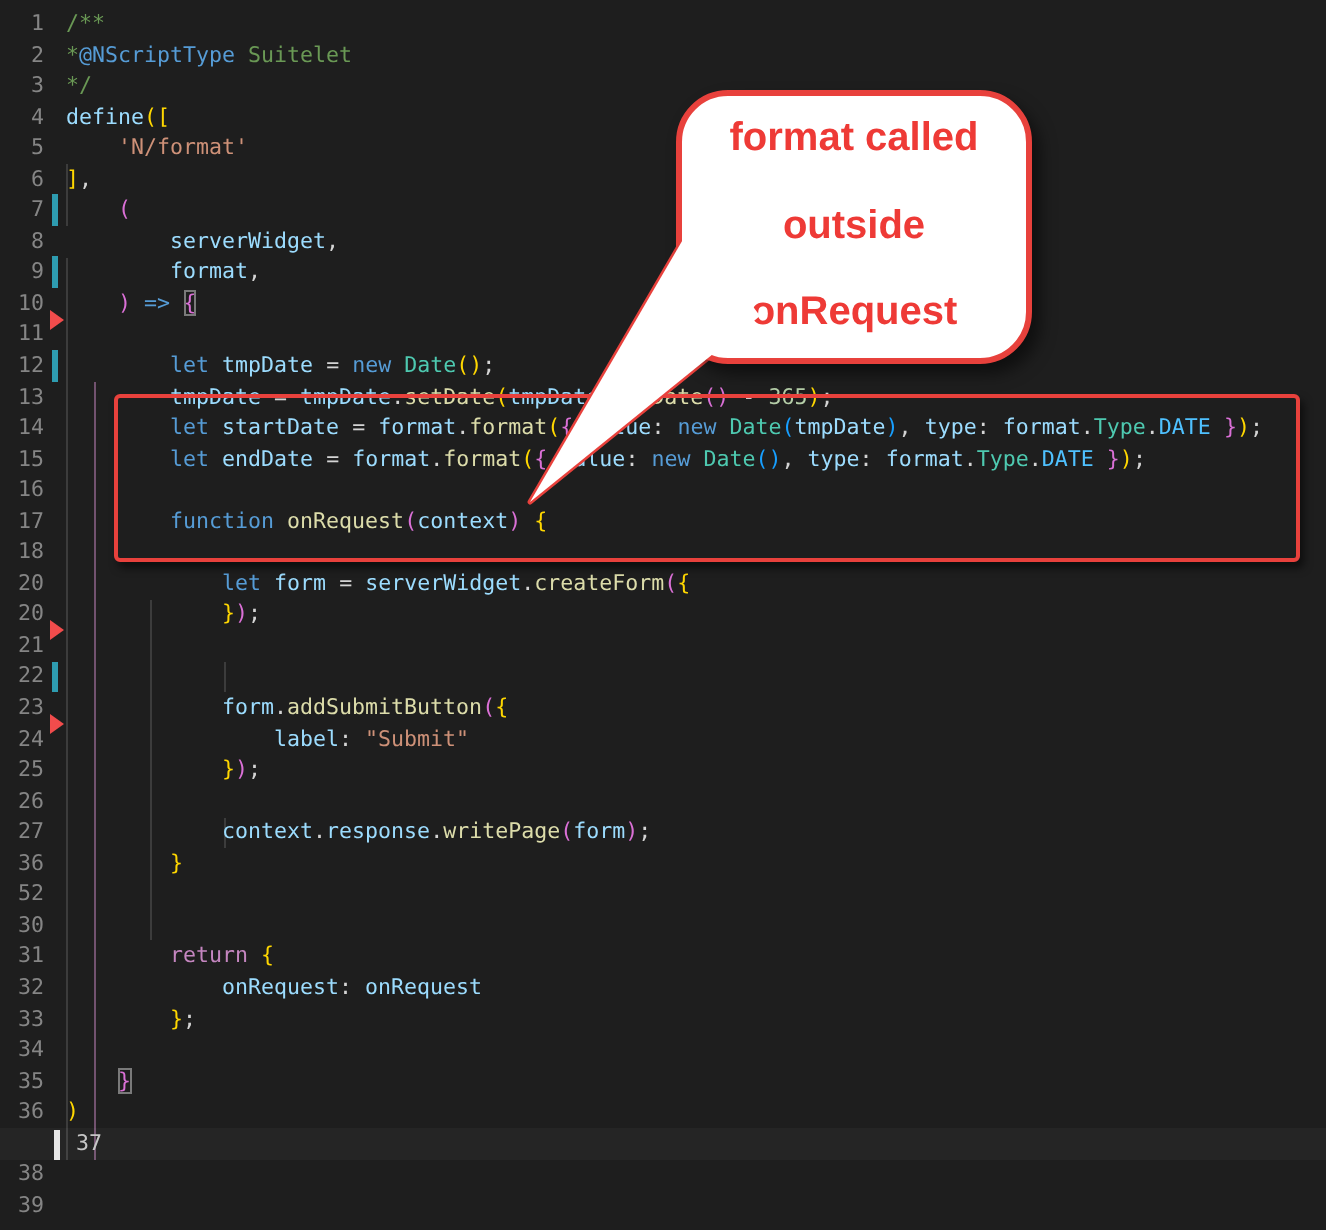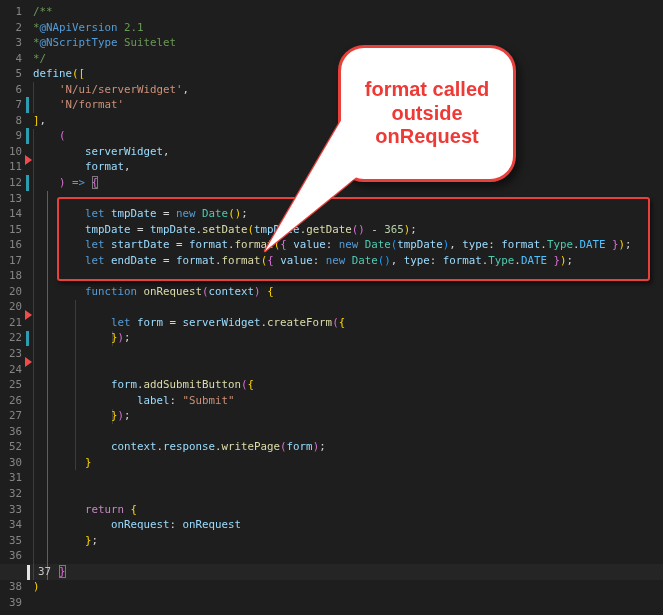--- a/index.html
+++ b/index.html
@@ -32,21 +32,21 @@
     color:var(--c-blame,#6a6a6a);white-space:pre;}
   
   #hl-box{position:absolute;left:57px;top:197px;width:589px;height:80px;border:2.5px solid var(--c-ann,#e8413c);
     border-radius:3px;box-shadow:2px 3px 4px rgba(0,0,0,.55);}
   .tail-svg{position:absolute;left:0;top:0;pointer-events:none;}
   #bubble{position:absolute;left:338px;top:45px;width:178px;height:137px;background:#ffffff;
     border:3px solid var(--c-ann,#e8413c);border-radius:26px;box-sizing:border-box;
     display:flex;flex-direction:column;align-items:center;justify-content:center;
     box-shadow:4px 5px 8px rgba(0,0,0,.5);
     font-family:"Liberation Sans","DejaVu Sans",sans-serif;font-weight:bold;font-size:20px;
-    line-height:23.5px;color:var(--c-ann-txt,#ee3a36);text-align:center;}
+    line-height:23.5px;color:var(--c-ann-txt,#ee3a36);text-align:center;gap:20px;}
 </style>
 </head>
 <body>
 
 <div id="stage">
 
   <div class="guide" style="left:33px;top:82px;height:31px;"></div>
   <div class="guide" style="left:33px;top:129px;height:451px;"></div>
   <div class="guide purple" style="left:47px;top:191px;height:389px;"></div>
   <div class="guide" style="left:75px;top:300px;height:170px;"></div>
@@ -91,25 +91,23 @@
       <div class="ln">33</div>
       <div class="ln">34</div>
       <div class="ln">35</div>
       <div class="ln">36</div>
       <div class="ln active">37</div>
       <div class="ln">38</div>
       <div class="ln">39</div>
     </div>
   <div id="code">
       <div class="cl"><span class="tk-cm">/**</span></div>
-      <div class="cl"><span class="tk-cm">*</span><span class="tk-kw">@NApiVersion</span><span class="tk-cm"> 2.1</span></div>
       <div class="cl"><span class="tk-cm">*</span><span class="tk-kw">@NScriptType</span><span class="tk-cm"> Suitelet</span></div>
       <div class="cl"><span class="tk-cm">*/</span></div>
       <div class="cl"><span class="tk-id">define</span><span class="tk-b1">([</span></div>
-      <div class="cl"><span class="tk-pw">    </span><span class="tk-str">'N/ui/serverWidget'</span><span class="tk-pw">,</span></div>
       <div class="cl"><span class="tk-pw">    </span><span class="tk-str">'N/format'</span></div>
       <div class="cl"><span class="tk-b1">]</span><span class="tk-pw">,</span></div>
       <div class="cl"><span class="tk-pw">    </span><span class="tk-b2">(</span></div>
       <div class="cl"><span class="tk-pw">        </span><span class="tk-id">serverWidget</span><span class="tk-pw">,</span></div>
       <div class="cl"><span class="tk-pw">        </span><span class="tk-id">format</span><span class="tk-pw">,</span></div>
       <div class="cl"><span class="tk-pw">    </span><span class="tk-b2">)</span><span class="tk-pw"> </span><span class="tk-kw">=&gt;</span><span class="tk-pw"> </span><span class="tk-b2m">{</span></div>
       <div class="cl"></div>
       <div class="cl"><span class="tk-pw">        </span><span class="tk-kw">let</span><span class="tk-pw"> </span><span class="tk-id">tmpDate</span><span class="tk-pw"> = </span><span class="tk-kw">new</span><span class="tk-pw"> </span><span class="tk-cls">Date</span><span class="tk-b1">()</span><span class="tk-pw">;</span></div>
       <div class="cl"><span class="tk-pw">        </span><span class="tk-id">tmpDate</span><span class="tk-pw"> = </span><span class="tk-id">tmpDate</span><span class="tk-pw">.</span><span class="tk-fn">setDate</span><span class="tk-b1">(</span><span class="tk-id">tmpDate</span><span class="tk-pw">.</span><span class="tk-fn">getDate</span><span class="tk-b2">()</span><span class="tk-pw"> - </span><span class="tk-num">365</span><span class="tk-b1">)</span><span class="tk-pw">;</span></div>
       <div class="cl"><span class="tk-pw">        </span><span class="tk-kw">let</span><span class="tk-pw"> </span><span class="tk-id">startDate</span><span class="tk-pw"> = </span><span class="tk-id">format</span><span class="tk-pw">.</span><span class="tk-fn">format</span><span class="tk-b1">(</span><span class="tk-b2">{</span><span class="tk-pw"> </span><span class="tk-id">value</span><span class="tk-pw">: </span><span class="tk-kw">new</span><span class="tk-pw"> </span><span class="tk-cls">Date</span><span class="tk-b3">(</span><span class="tk-id">tmpDate</span><span class="tk-b3">)</span><span class="tk-pw">, </span><span class="tk-id">type</span><span class="tk-pw">: </span><span class="tk-id">format</span><span class="tk-pw">.</span><span class="tk-cls">Type</span><span class="tk-pw">.</span><span class="tk-cst">DATE</span><span class="tk-pw"> </span><span class="tk-b2">}</span><span class="tk-b1">)</span><span class="tk-pw">;</span></div>

